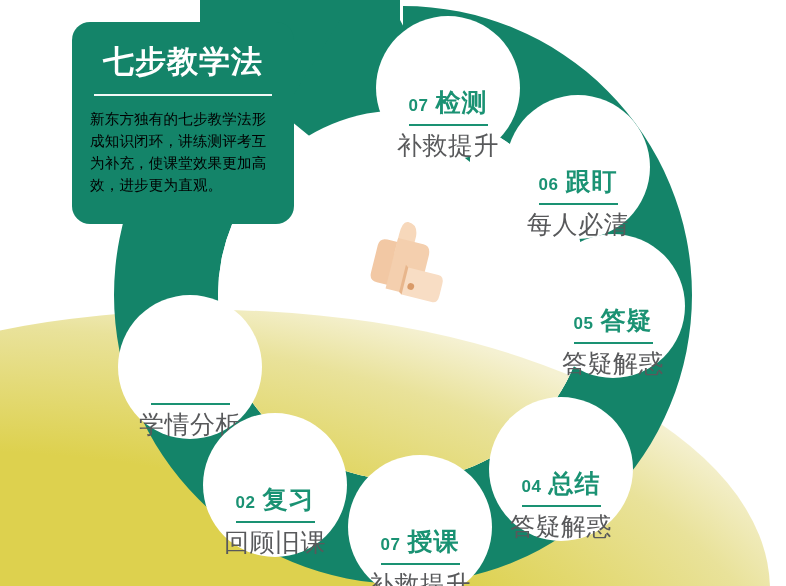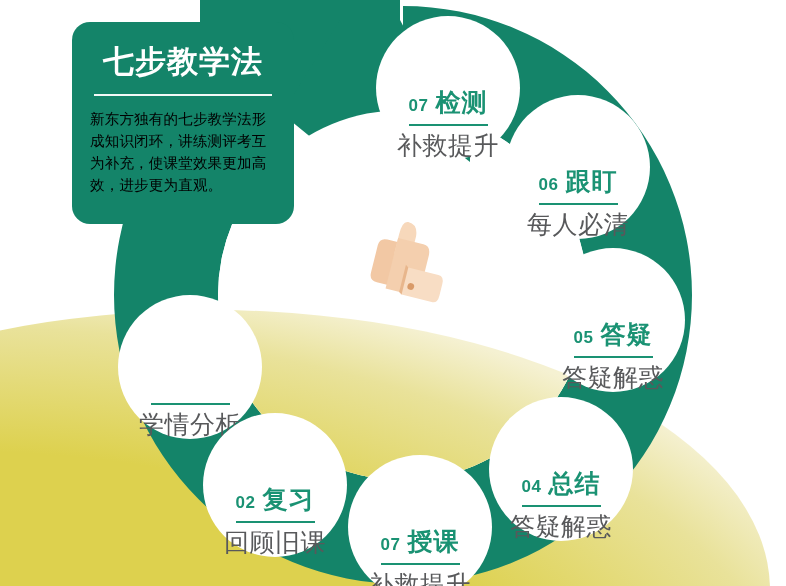--- a/index.html
+++ b/index.html
@@ -204,21 +204,21 @@
         <div class="desc">补救提升</div>
       </div>
       <div class="bubble" style="left: 489px; top: 397px; width: 144px; height: 144px;">
         <div class="row-top">
           <span class="num">04</span>
           <span class="name">总结</span>
         </div>
         <div class="rule" style="width: 79px;"></div>
         <div class="desc">答疑解惑</div>
       </div>
-      <div class="bubble" style="left: 541px; top: 248px; width: 144px; height: 144px;">
+      <div class="bubble" style="left: 541px; top: 234px; width: 144px; height: 144px;">
         <div class="row-top">
           <span class="num">05</span>
           <span class="name">答疑</span>
         </div>
         <div class="rule" style="width: 79px;"></div>
         <div class="desc">答疑解惑</div>
       </div>
       <div class="bubble" style="left: 506px; top: 95px; width: 144px; height: 144px;">
         <div class="row-top">
           <span class="num">06</span>

